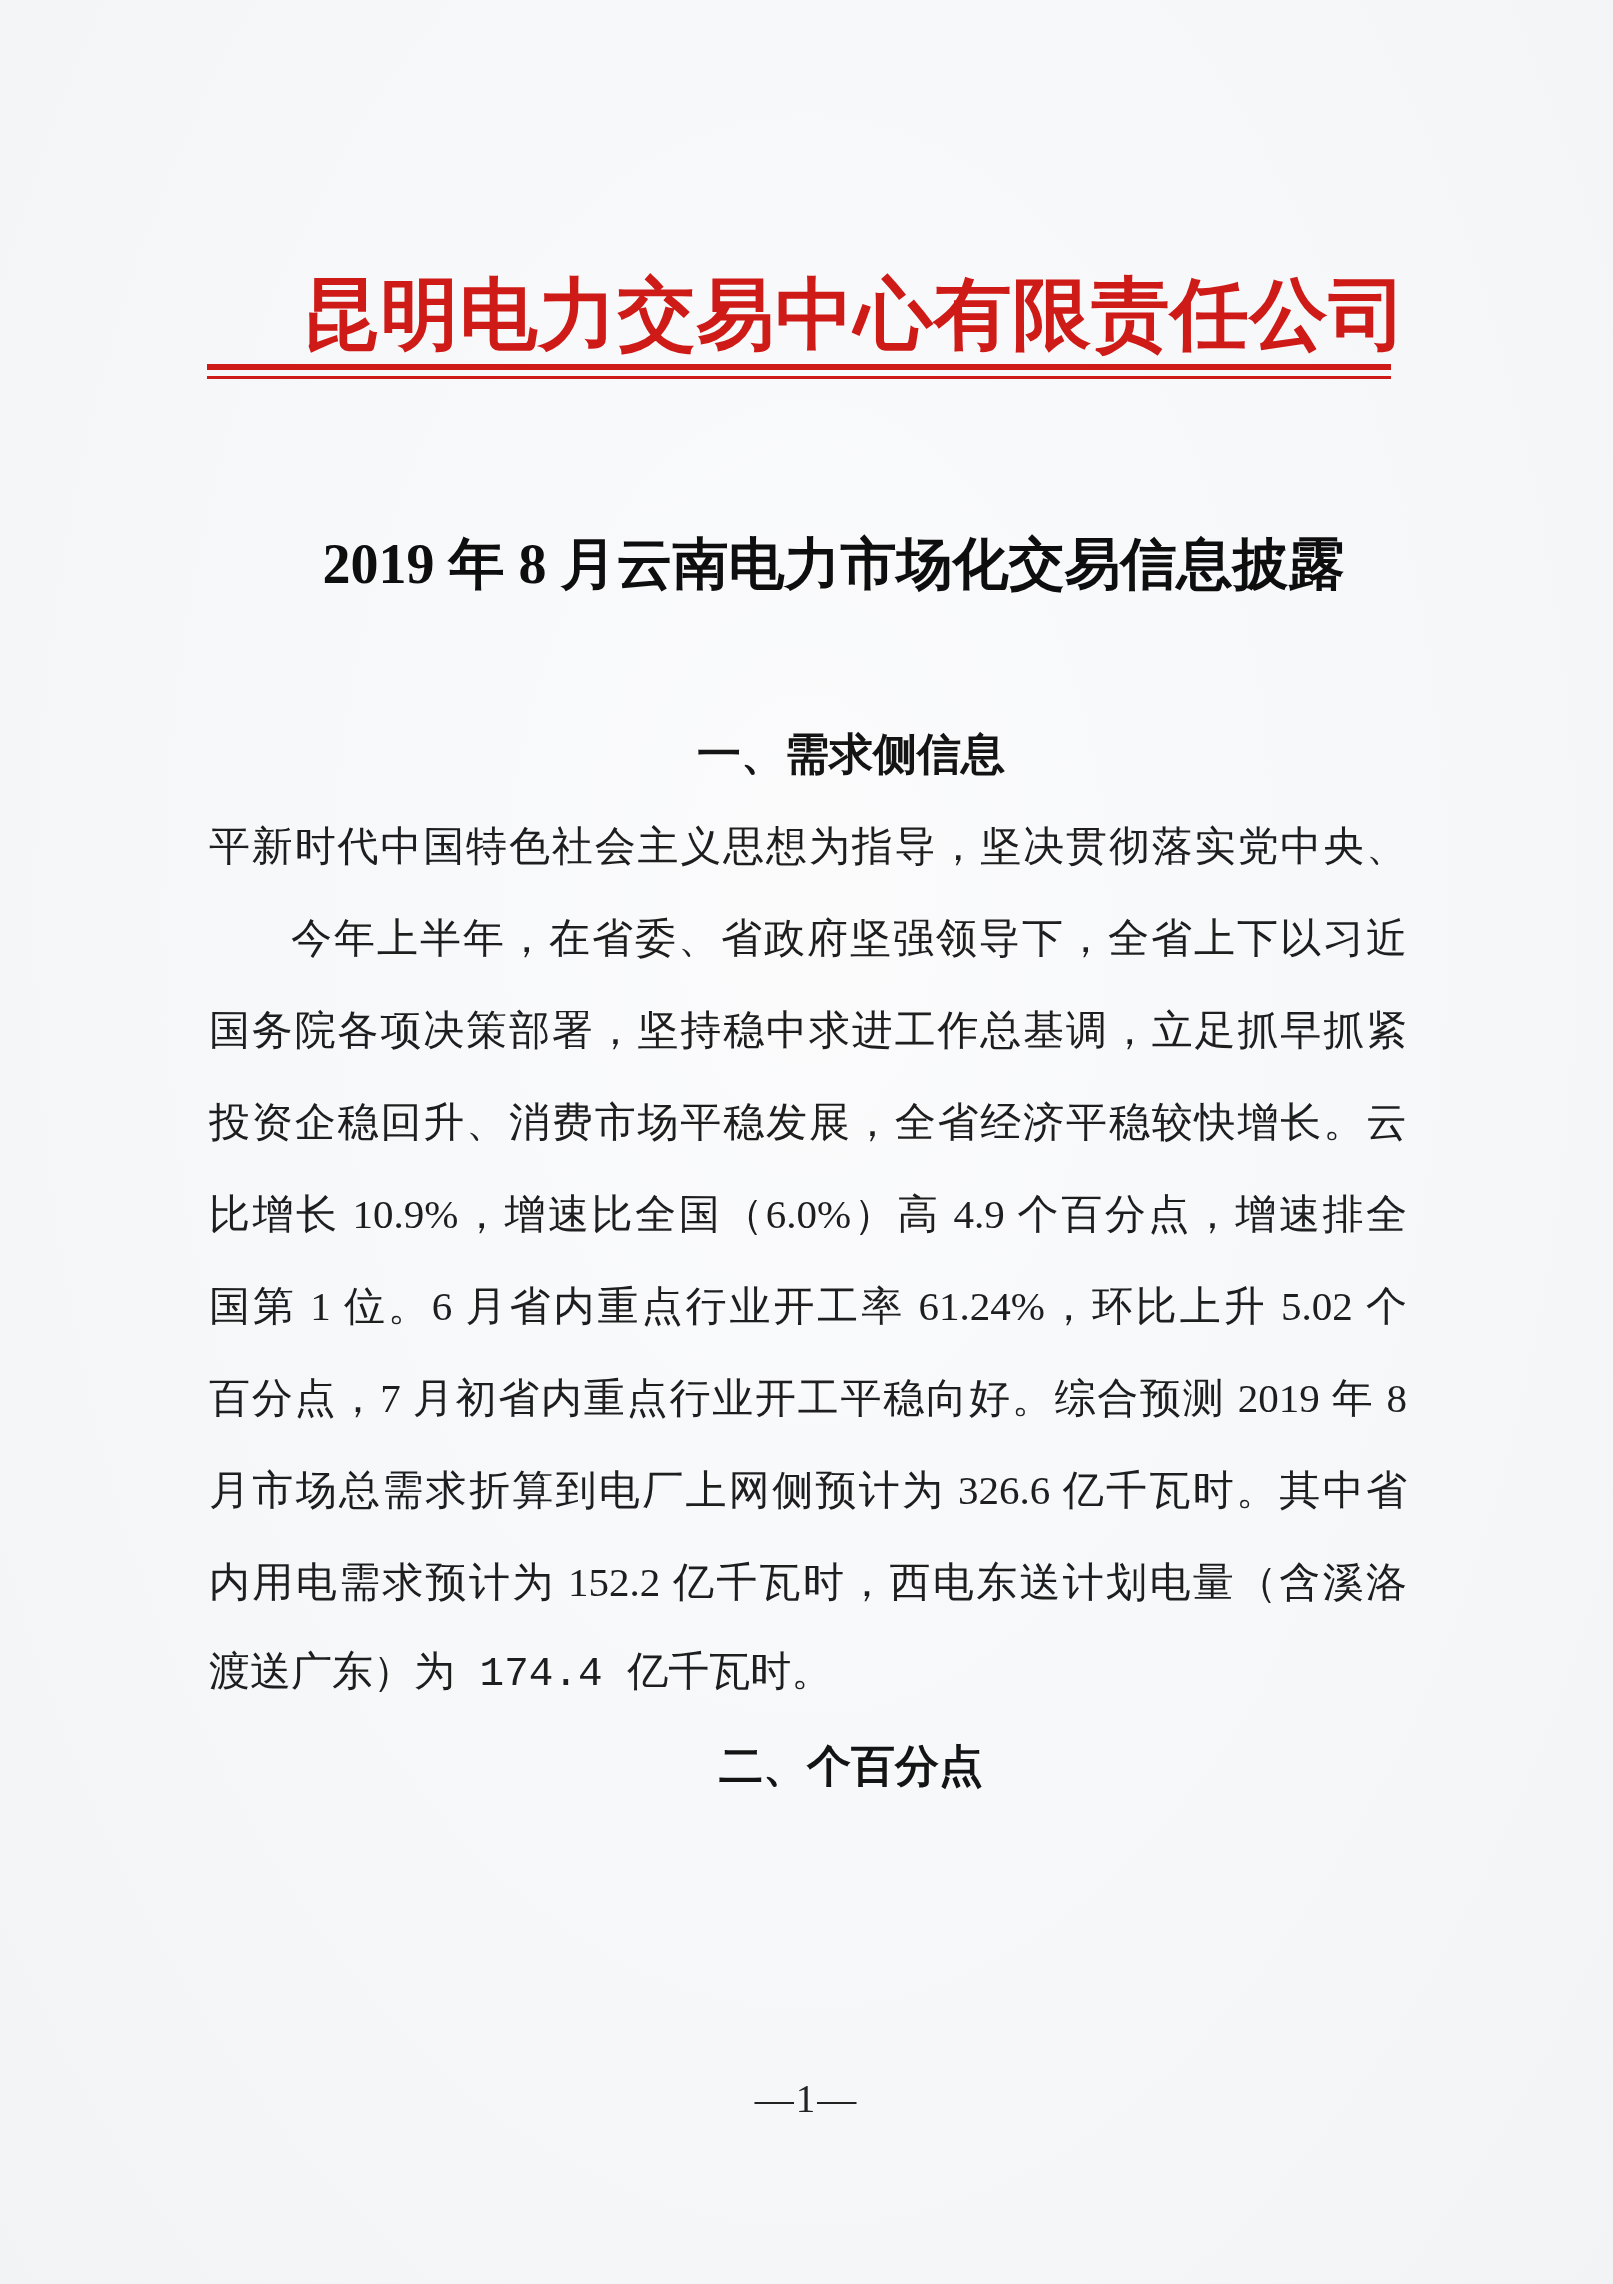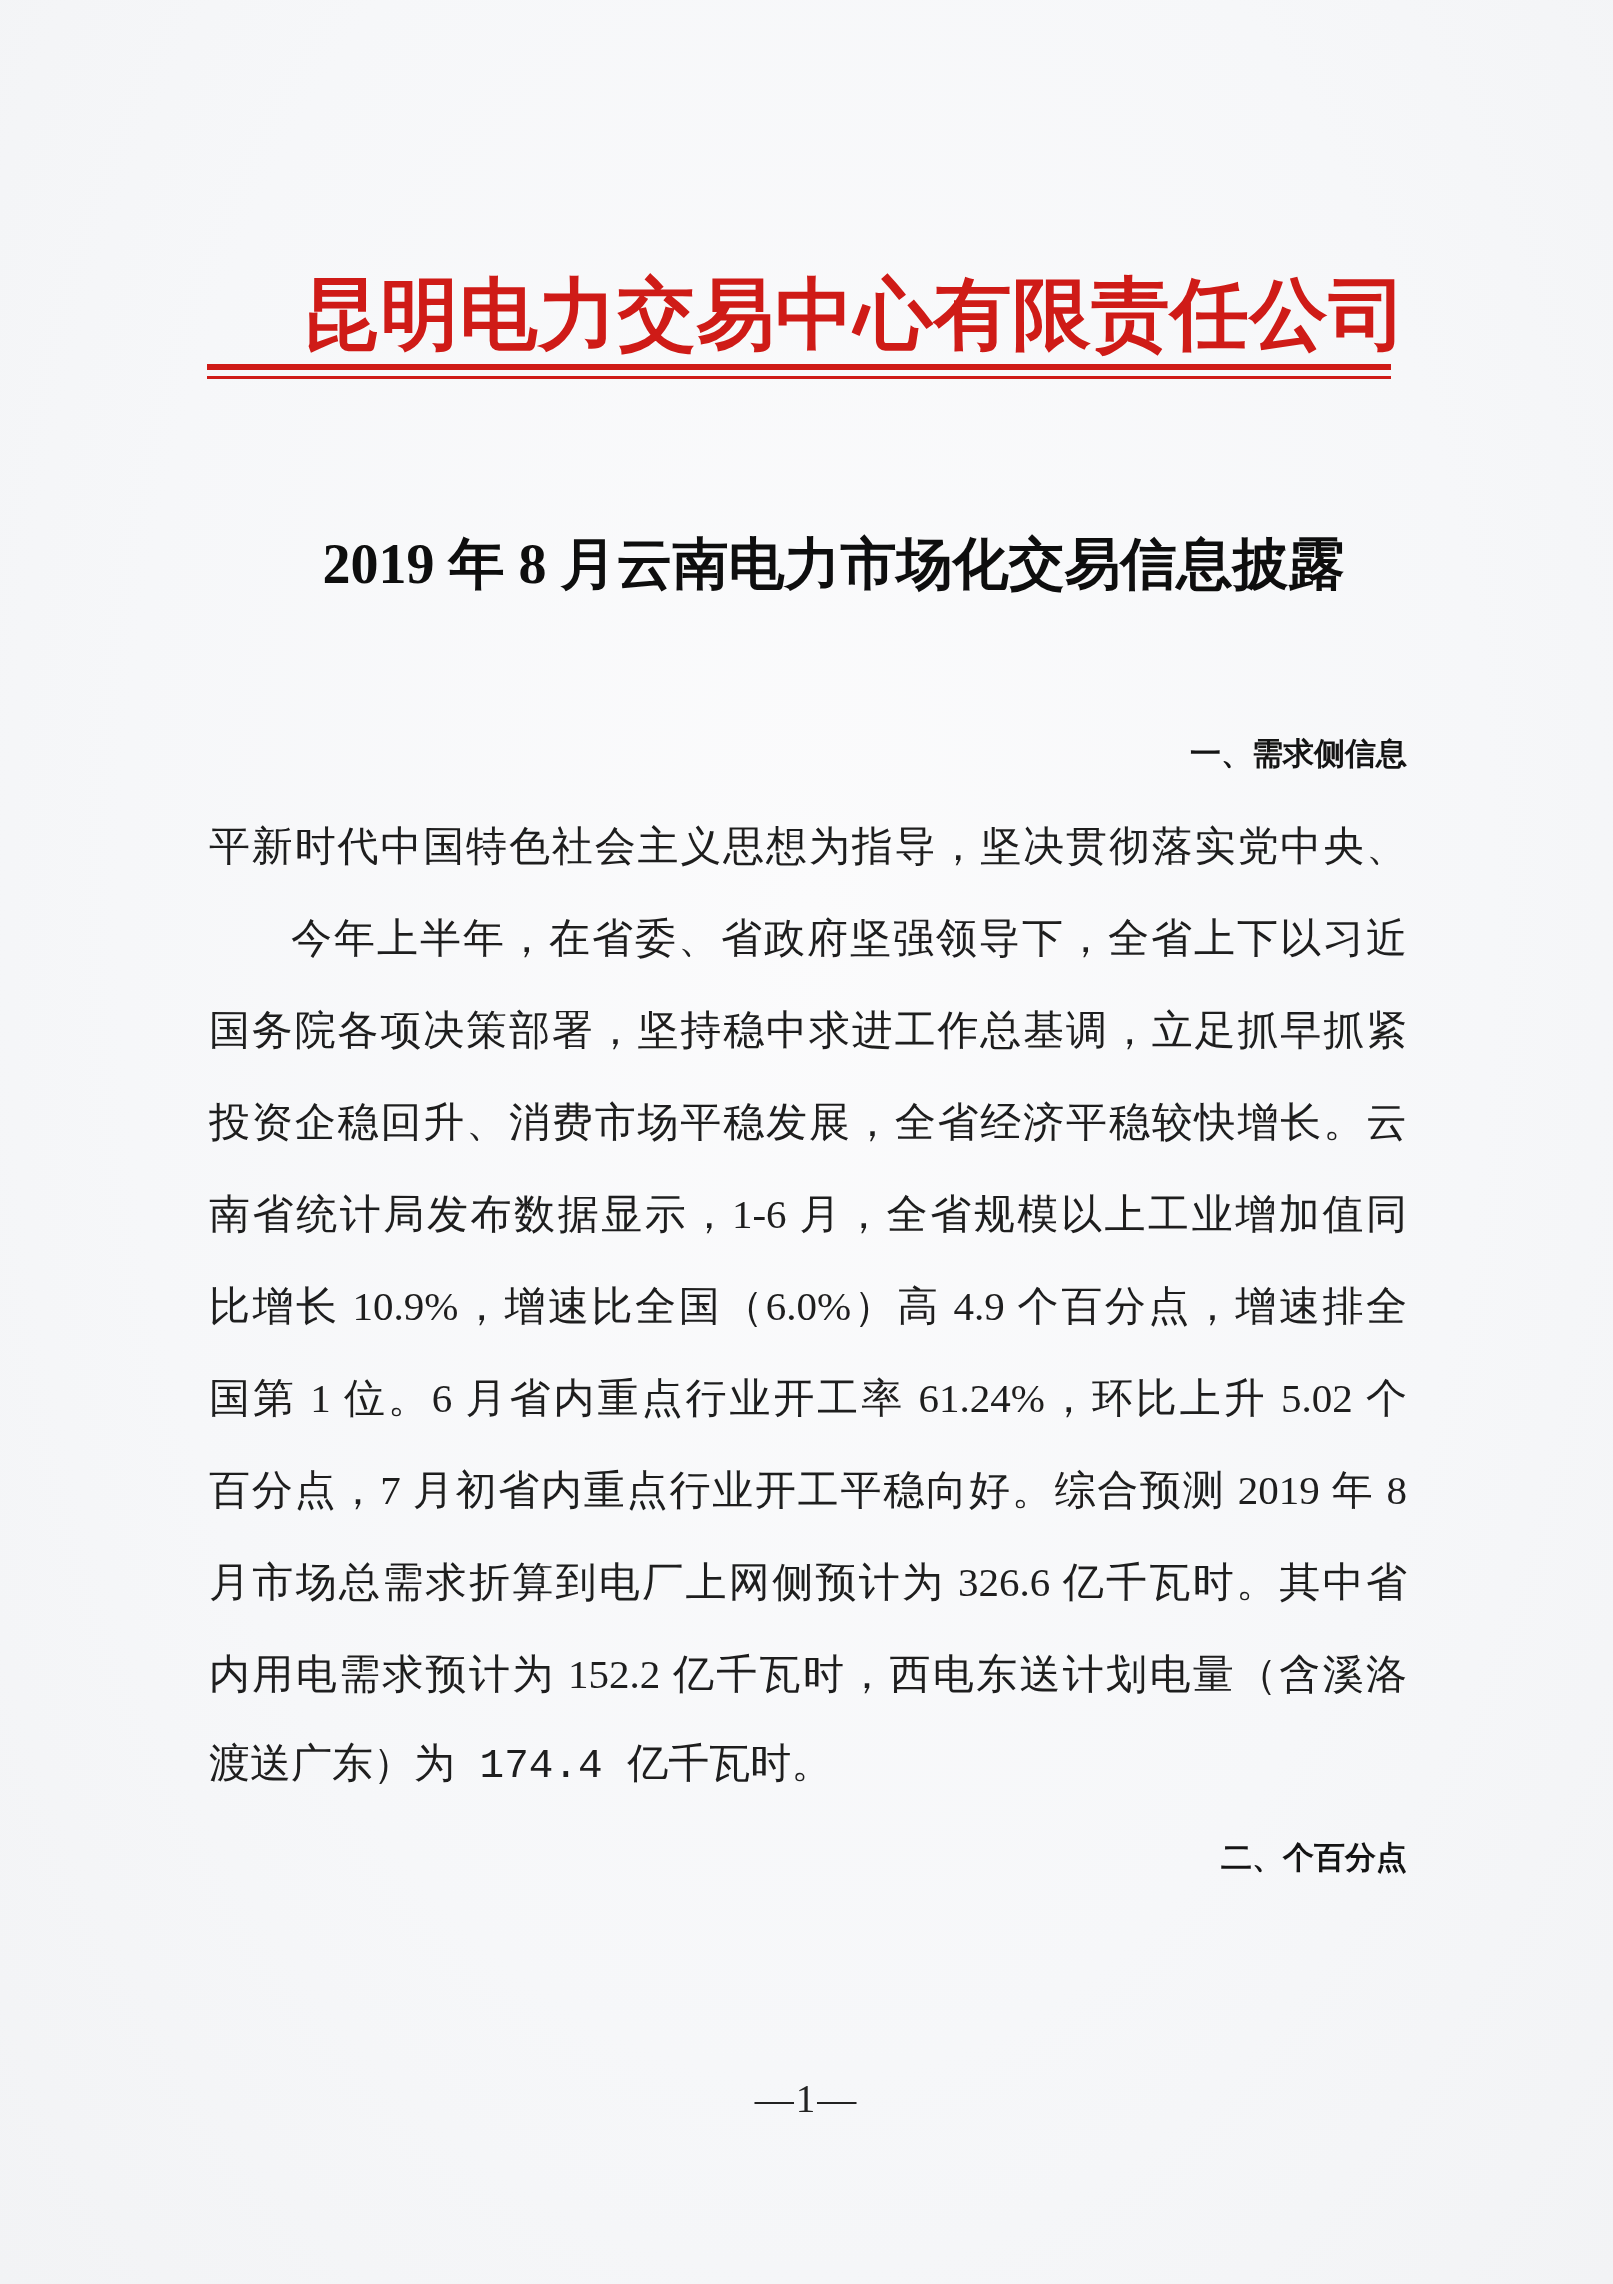--- a/index.html
+++ b/index.html
@@ -57,24 +57,24 @@
     position: absolute;
     top: 708px;
     left: 209px;
     width: 1198px;
     font-size: 41px;
     line-height: 92px;
   }
   .section-heading {
     font-family: "Liberation Sans", "DejaVu Sans", sans-serif;
     font-weight: 700;
-    font-size: 31px;
+    font-size: 44px;
     color: #141414;
     text-indent: 86px;
-    text-align: right;
+    text-align: center;
   }
   .body-line {
     text-align: justify;
     text-align-last: justify;
     color: #1e1e1e;
   }
   .body-line.first { text-indent: 82px; }
   .body-line.last  { text-align: left; text-align-last: left; font-family: Liberation Mono, monospace; }
   .page-number {
     position: absolute;
@@ -101,21 +101,20 @@
   <div class="doc-title">2019 年 8 月云南电力市场化交易信息披露</div>
 
   <div class="content">
 
     <div class="section-heading">一、需求侧信息</div>
 
     <div class="body-line">平新时代中国特色社会主义思想为指导，坚决贯彻落实党中央、</div>
     <div class="body-line first">今年上半年，在省委、省政府坚强领导下，全省上下以习近</div>
     <div class="body-line">国务院各项决策部署，坚持稳中求进工作总基调，立足抓早抓紧</div>
     <div class="body-line">投资企稳回升、消费市场平稳发展，全省经济平稳较快增长。云</div>
-    <div class="body-line">南省统计局发布数据显示，1-6 月，全省规模以上工业增加值同</div>
     <div class="body-line">比增长 10.9%，增速比全国（6.0%）高 4.9 个百分点，增速排全</div>
     <div class="body-line">国第 1 位。6 月省内重点行业开工率 61.24%，环比上升 5.02 个</div>
     <div class="body-line">百分点，7 月初省内重点行业开工平稳向好。综合预测 2019 年 8</div>
     <div class="body-line">月市场总需求折算到电厂上网侧预计为 326.6 亿千瓦时。其中省</div>
     <div class="body-line">内用电需求预计为 152.2 亿千瓦时，西电东送计划电量（含溪洛</div>
     <div class="body-line last">渡送广东）为 174.4 亿千瓦时。</div>
 
     <div class="section-heading">二、个百分点</div>
   </div>
 

